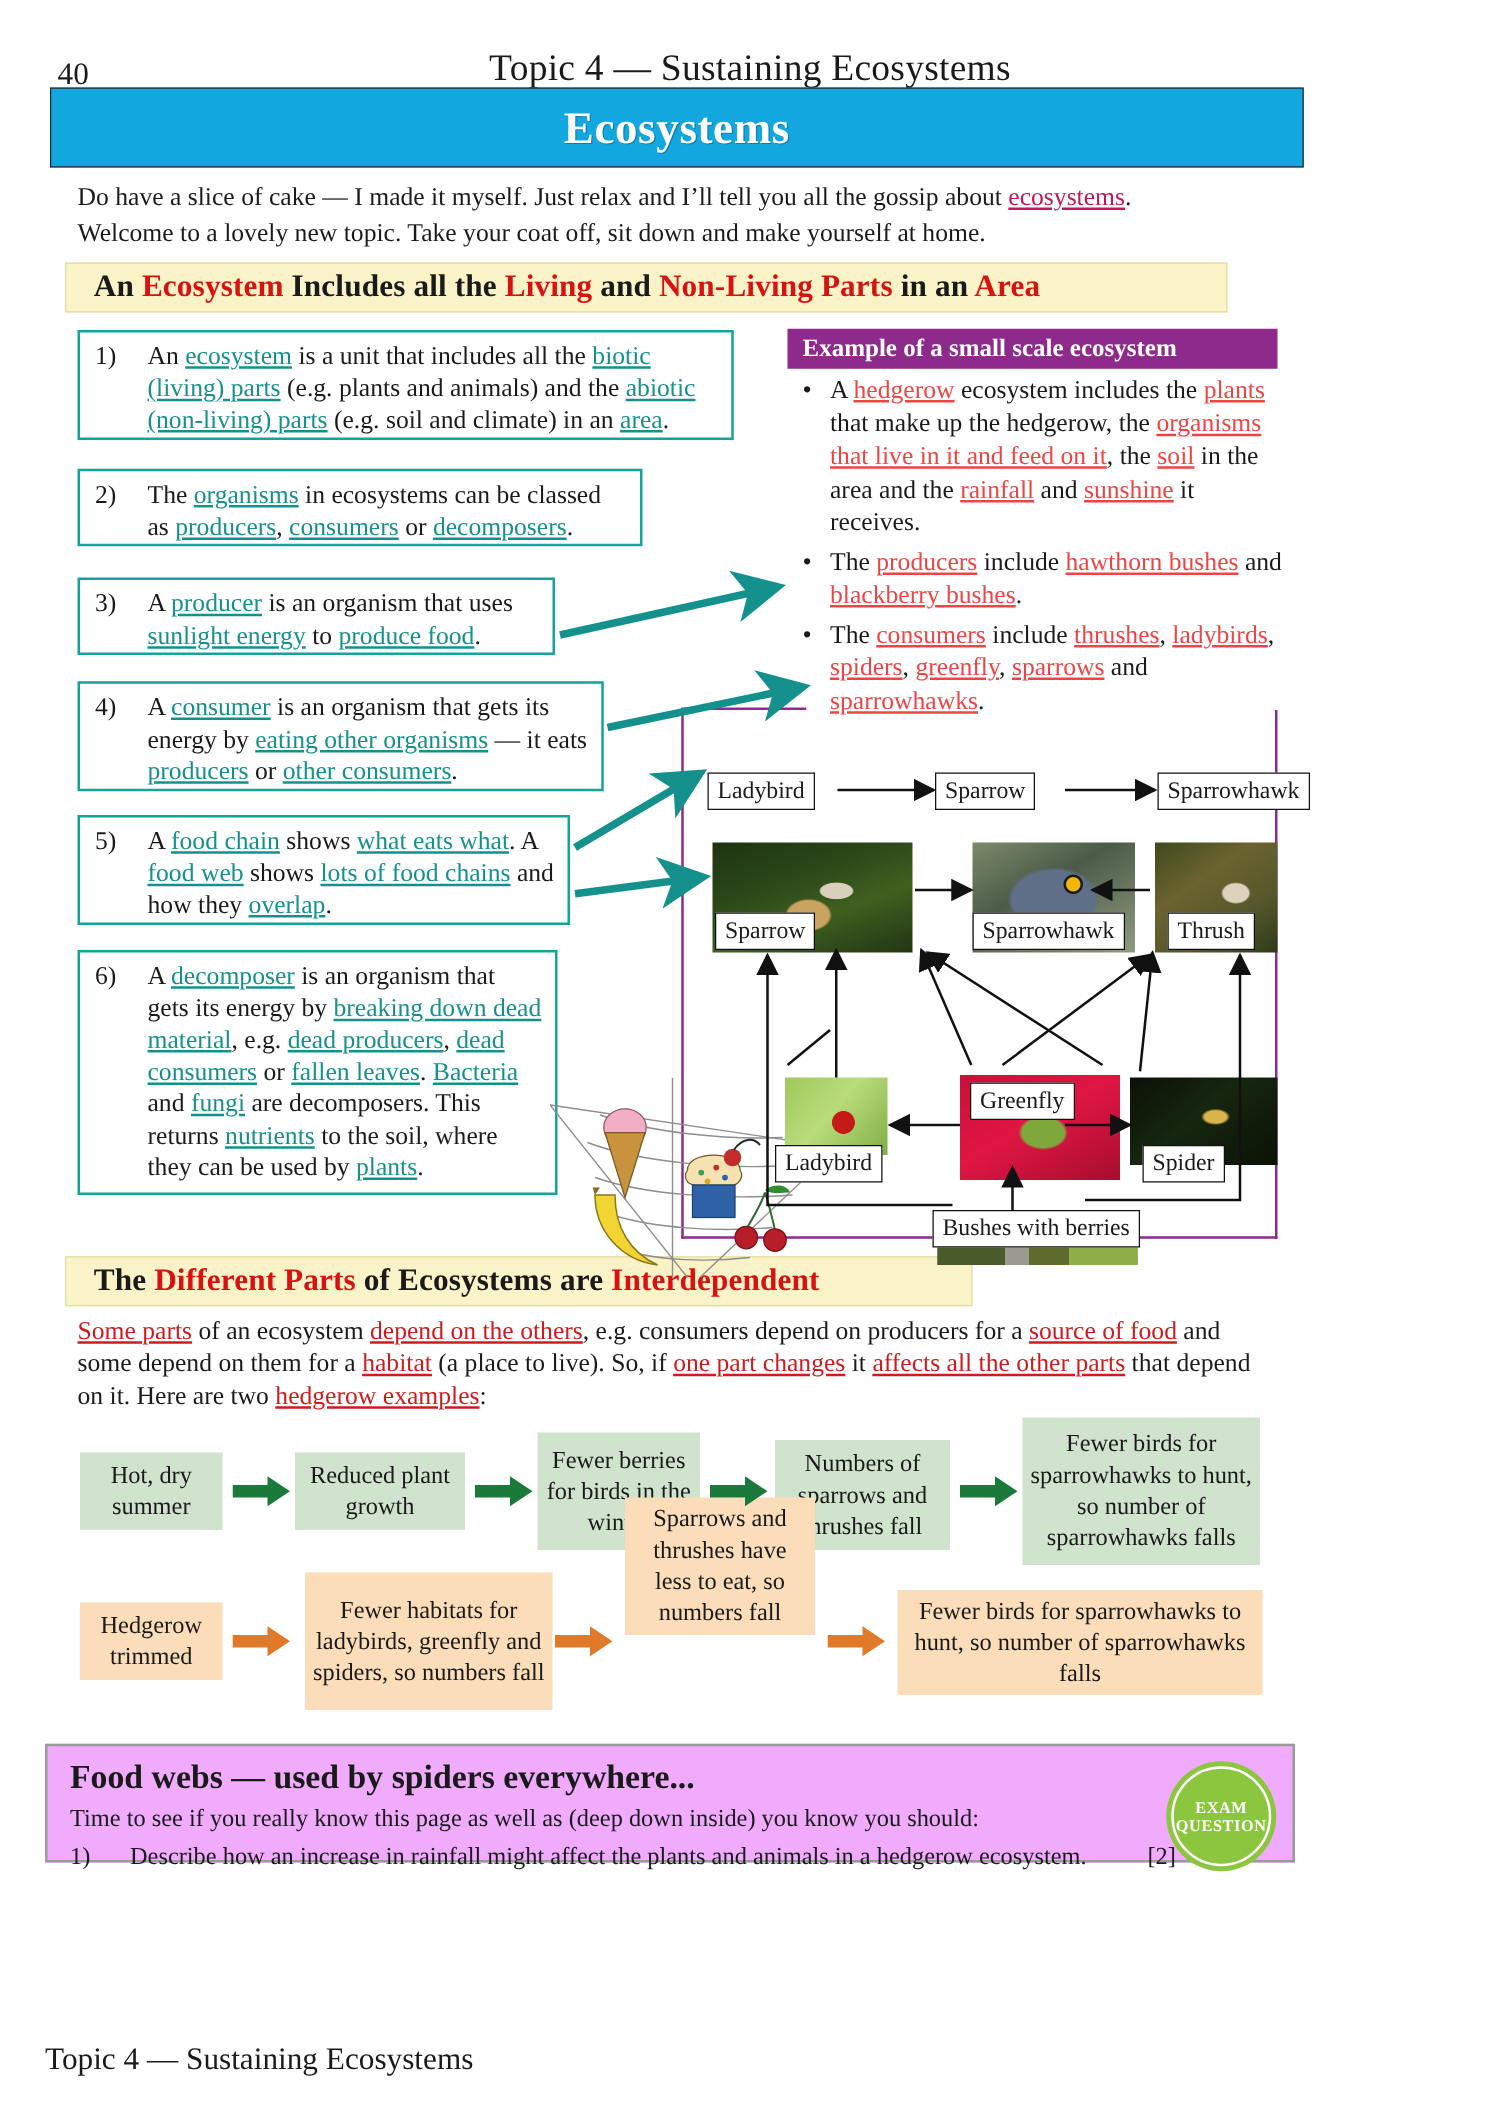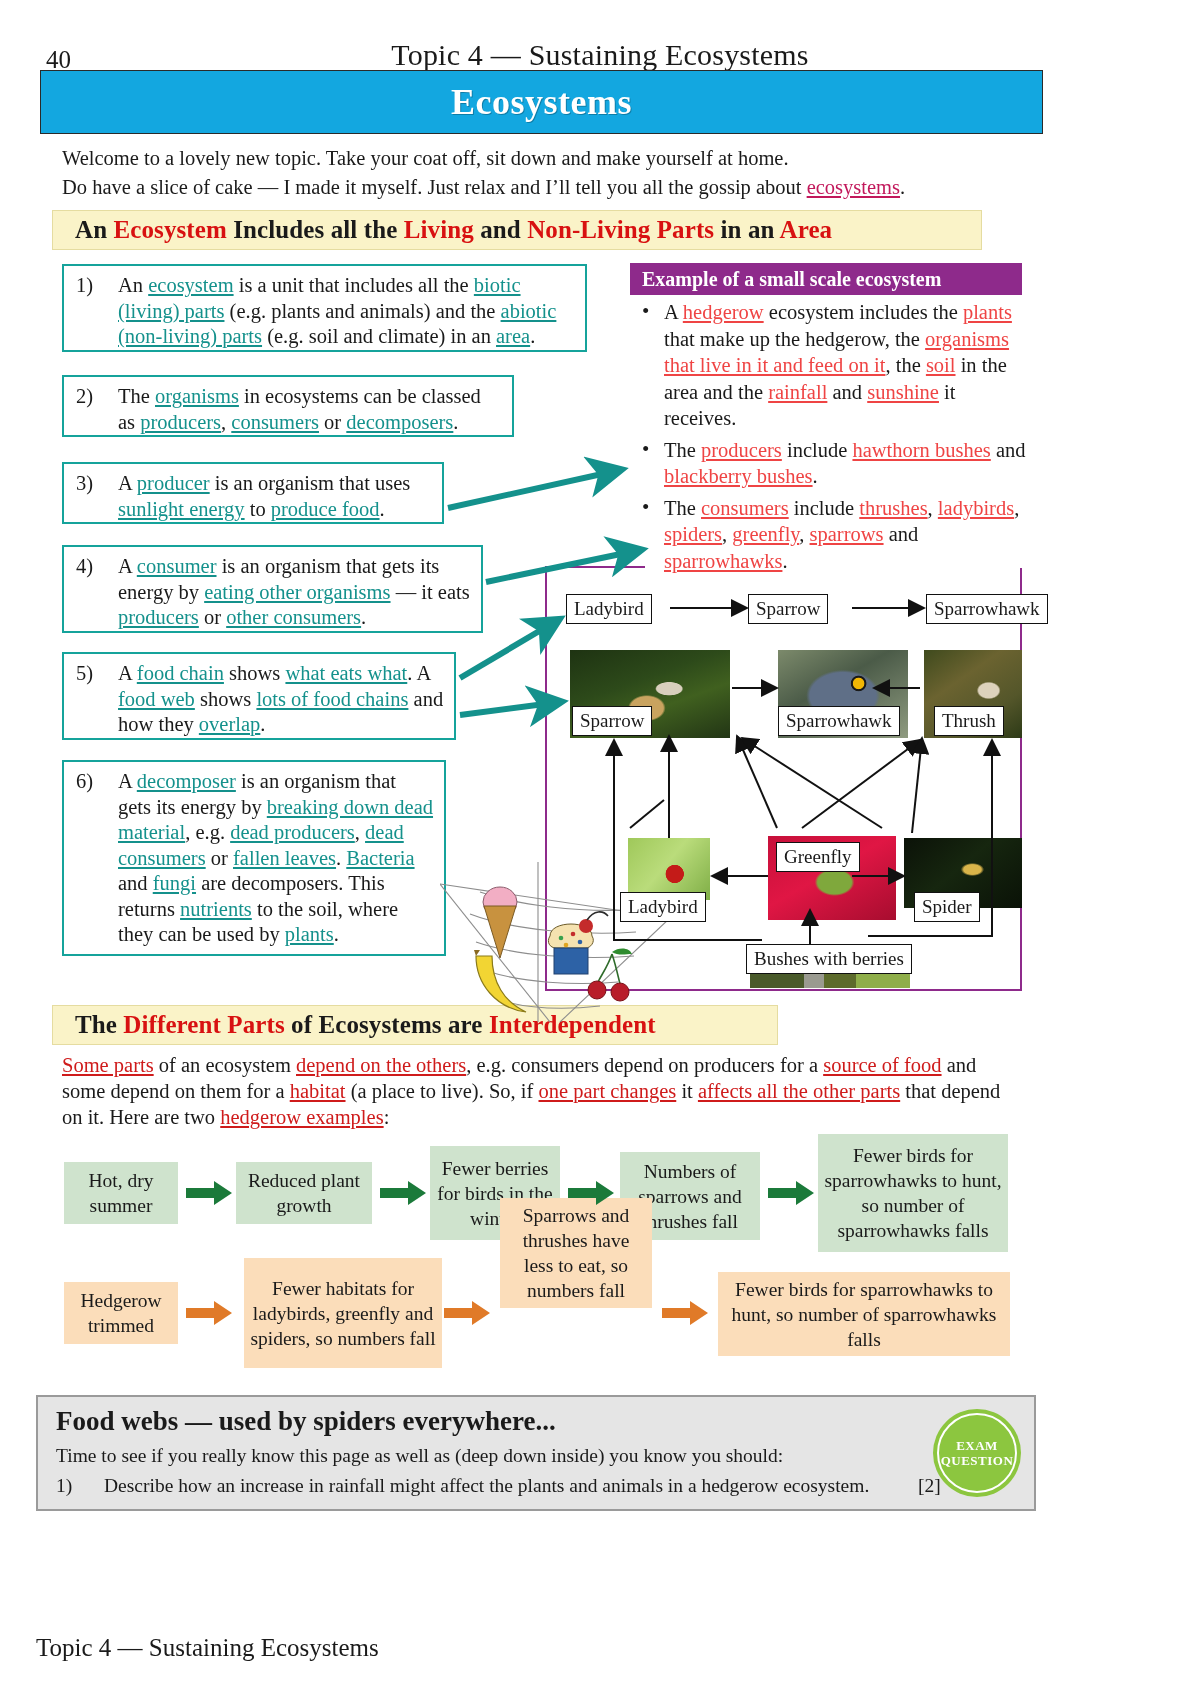--- a/index.html
+++ b/index.html
@@ -79,21 +79,21 @@
   }
   .purple-body{
     position:absolute;left:90px;top:36px;width:396px;
     font-size:20.5px;line-height:26.5px;
   }
   .pbul{position:relative;padding-left:34px;margin-bottom:5px;}
   .pbul:before{content:"\2022";position:absolute;left:12px;top:-1px;font-size:21px;}
   .ul-purple{color:#ef4444;text-decoration:underline;}
 
   
-  .web{position:absolute;left:552px;top:588px;width:470px;height:400px;}
+  .web{position:absolute;left:552px;top:612px;width:470px;height:400px;}
   .wlabel{
     position:absolute;background:#fff;border:1px solid #111;
     font-size:19px;line-height:19px;padding:4px 7px 5px 7px;white-space:nowrap;
     font-family:"Liberation Serif",serif;z-index:6;
   }
   .wphoto{position:absolute;z-index:2;background-size:cover;background-position:center;}
 
   
   .ph-sparrow{background:
       radial-gradient(ellipse at 62% 44%, #d8cfbd 0 9%, rgba(216,207,189,0) 10%),
@@ -136,22 +136,22 @@
     position:absolute;box-sizing:border-box;
     display:flex;align-items:center;justify-content:center;text-align:center;
     font-size:19.5px;line-height:25px;padding:4px 6px;
   }
   .green{background:#cfe3cd;}
   .orange{background:#fbddba;}
   .farrow{position:absolute;z-index:3;}
 
   
   .exambox{
-    position:absolute;left:36px;top:1395px;width:1000px;height:116px;
-    border:2px solid #9a9a9a;background:#e5e5e5;box-sizing:border-box;
+    position:absolute;left:36px;top:1395px;width:1000px;height:95px;
+    border:2px solid #9a9a9a;background:#f0abfc;box-sizing:border-box;
   }
   .exam-h{position:absolute;left:18px;top:9px;font-weight:bold;font-size:27px;font-family:"Liberation Serif",serif;}
   .exam-sub{position:absolute;left:18px;top:48px;font-size:19.5px;}
   .exam-q{position:absolute;left:18px;top:78px;font-size:19.5px;}
   .exam-qnum{position:absolute;left:18px;top:78px;font-size:19.5px;}
   .exam-marks{position:absolute;left:880px;top:78px;font-size:19.5px;}
   .stamp{
     position:absolute;left:895px;top:12px;width:88px;height:88px;border-radius:50%;
     background:#8cc63f;color:#fff;
     display:flex;flex-direction:column;align-items:center;justify-content:center;
@@ -172,22 +172,22 @@
   <div class="runhead">
     <div class="pageno">40</div>
     <div class="runtitle">Topic 4 — Sustaining Ecosystems</div>
   </div>
 
   <div class="banner">
     <div class="banner-title">Ecosystems</div>
   </div>
 
   <div class="intro">
+    <div><span>Do have a slice of cake — I made it myself.  Just relax and I’ll tell you all the gossip about </span><span class="u-pink">ecosystems</span><span>.</span></div>
     <div>Welcome to a lovely new topic.  Take your coat off, sit down and make yourself at home.</div>
-    <div><span>Do have a slice of cake — I made it myself.  Just relax and I’ll tell you all the gossip about </span><span class="u-pink">ecosystems</span><span>.</span></div>
   </div>
 
   <div class="sechead" id="sechead1">
     <span>An <span class="red">Ecosystem</span> Includes all the <span class="red">Living</span> and <span class="red">Non-Living Parts</span> in an <span class="red">Area</span></span>
   </div>
 
   <div class="tbox" id="b1">
     <span class="num">1)</span>
     <div class="body">An <span class="ul-teal">ecosystem</span> is a unit that includes all the <span class="ul-teal">biotic (living) parts</span> (e.g. plants and animals) and the <span class="ul-teal">abiotic (non-living) parts</span> (e.g. soil and climate) in an <span class="ul-teal">area</span>.</div>
   </div>

